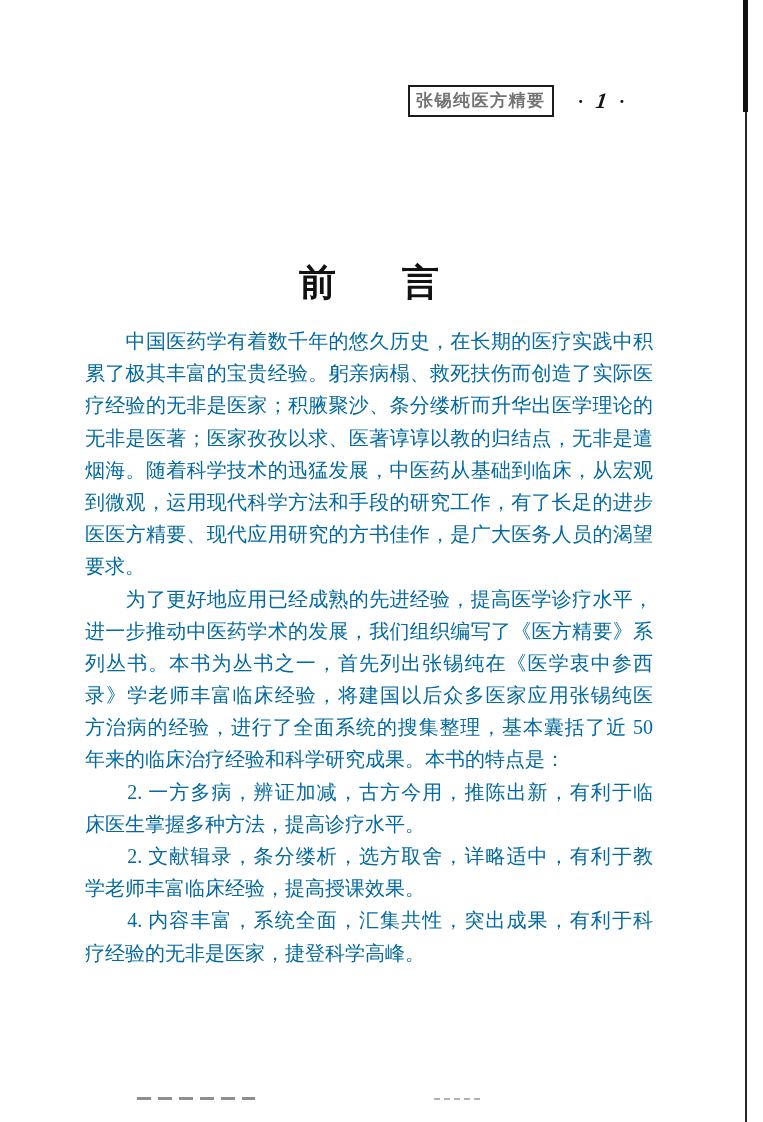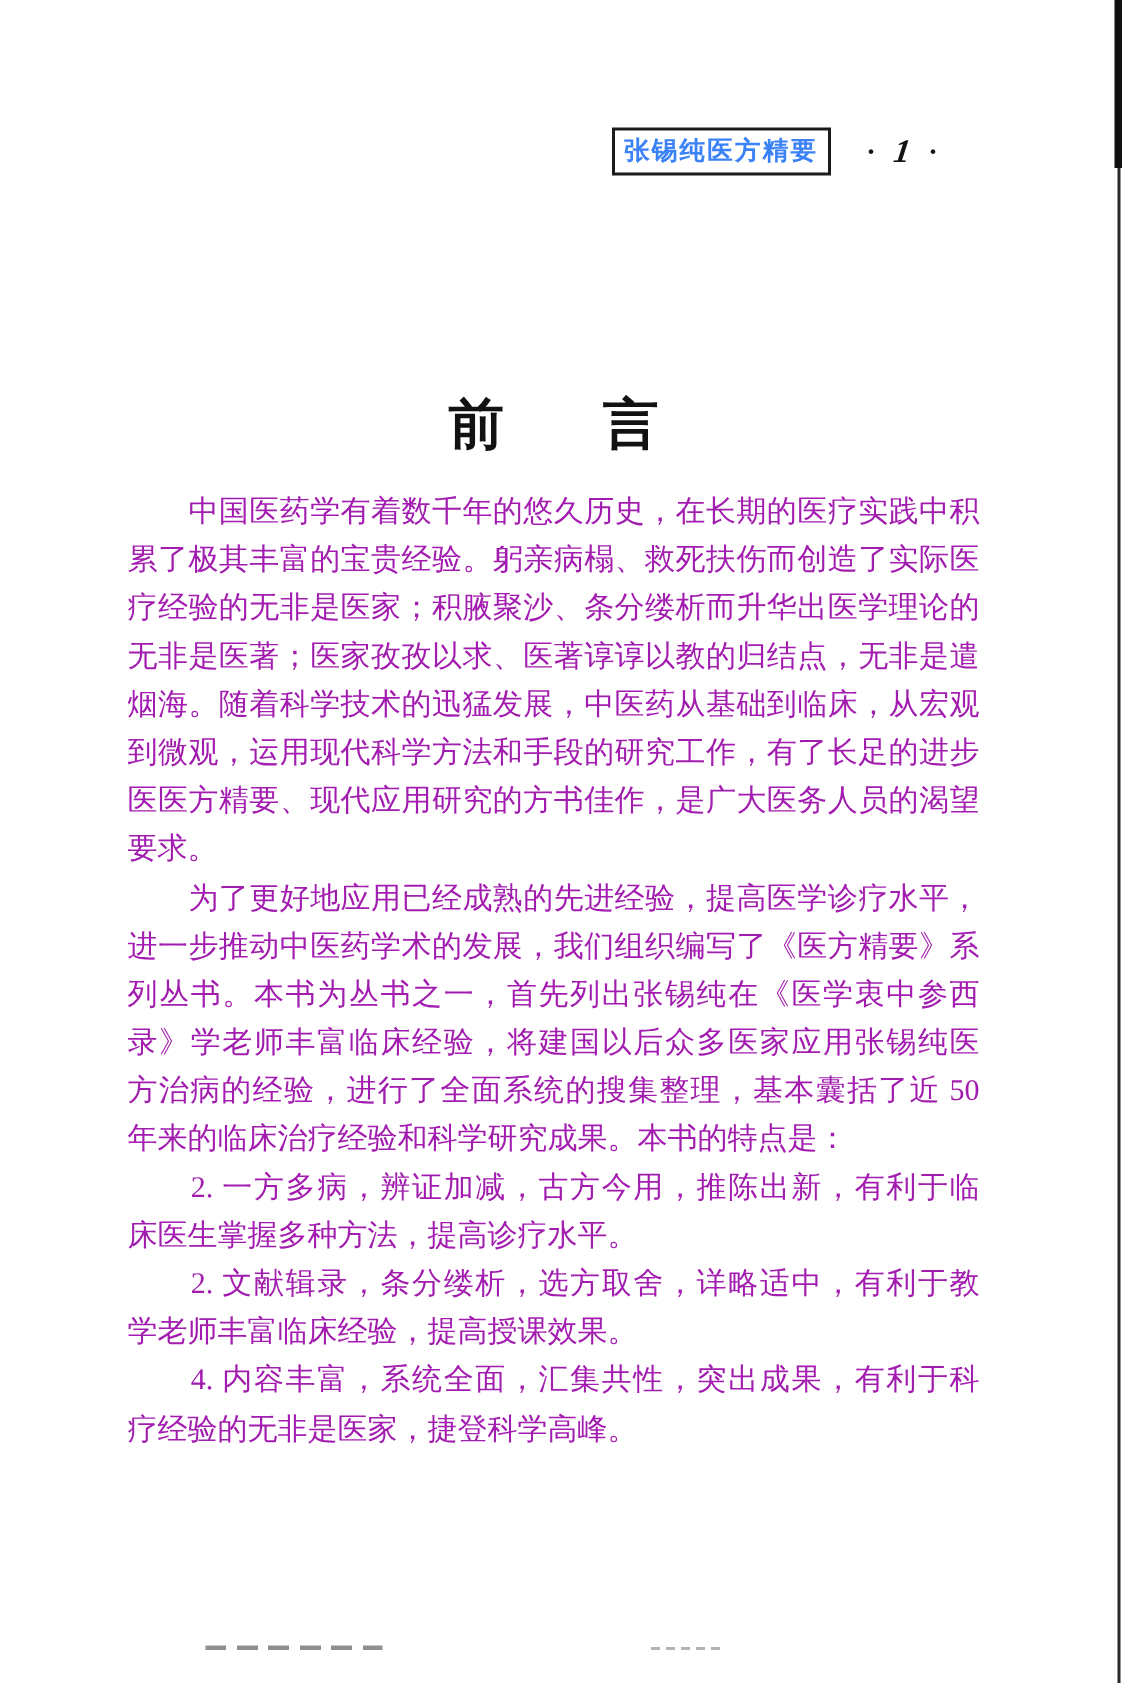--- a/index.html
+++ b/index.html
@@ -22,21 +22,21 @@
     align-items: center;
   }
   .header-box {
     border: 2px solid #1c1c1c;
     padding: 2px 6px 3px 6px;
     font-family: "Liberation Sans", "DejaVu Sans", sans-serif;
     font-weight: bold;
     font-size: 17px;
     letter-spacing: 1.5px;
     white-space: nowrap;
-    color: #3b82f6;
+    color: #737373;
   }
   .page-num {
     margin-left: 24px;
     display: flex;
     align-items: center;
     gap: 12px;
     font-weight: bold;
     color: #141414;
   }
   .page-num .dot { font-size: 19px; line-height: 1; }
@@ -64,21 +64,21 @@
     font-family: "Liberation Serif", "DejaVu Serif", serif;
   }
 
   
   .body-text {
     position: absolute;
     top: 325px;
     left: 85px;
     width: 568px;
     font-size: 20px;
-    color: #a21caf;
+    color: #0369a1;
   }
   .line {
     line-height: 32.2px;
     height: 32.2px;
     text-align: justify;
     text-align-last: justify;
     text-justify: inter-ideograph;
     overflow: hidden;
   }
   .line.partial {

